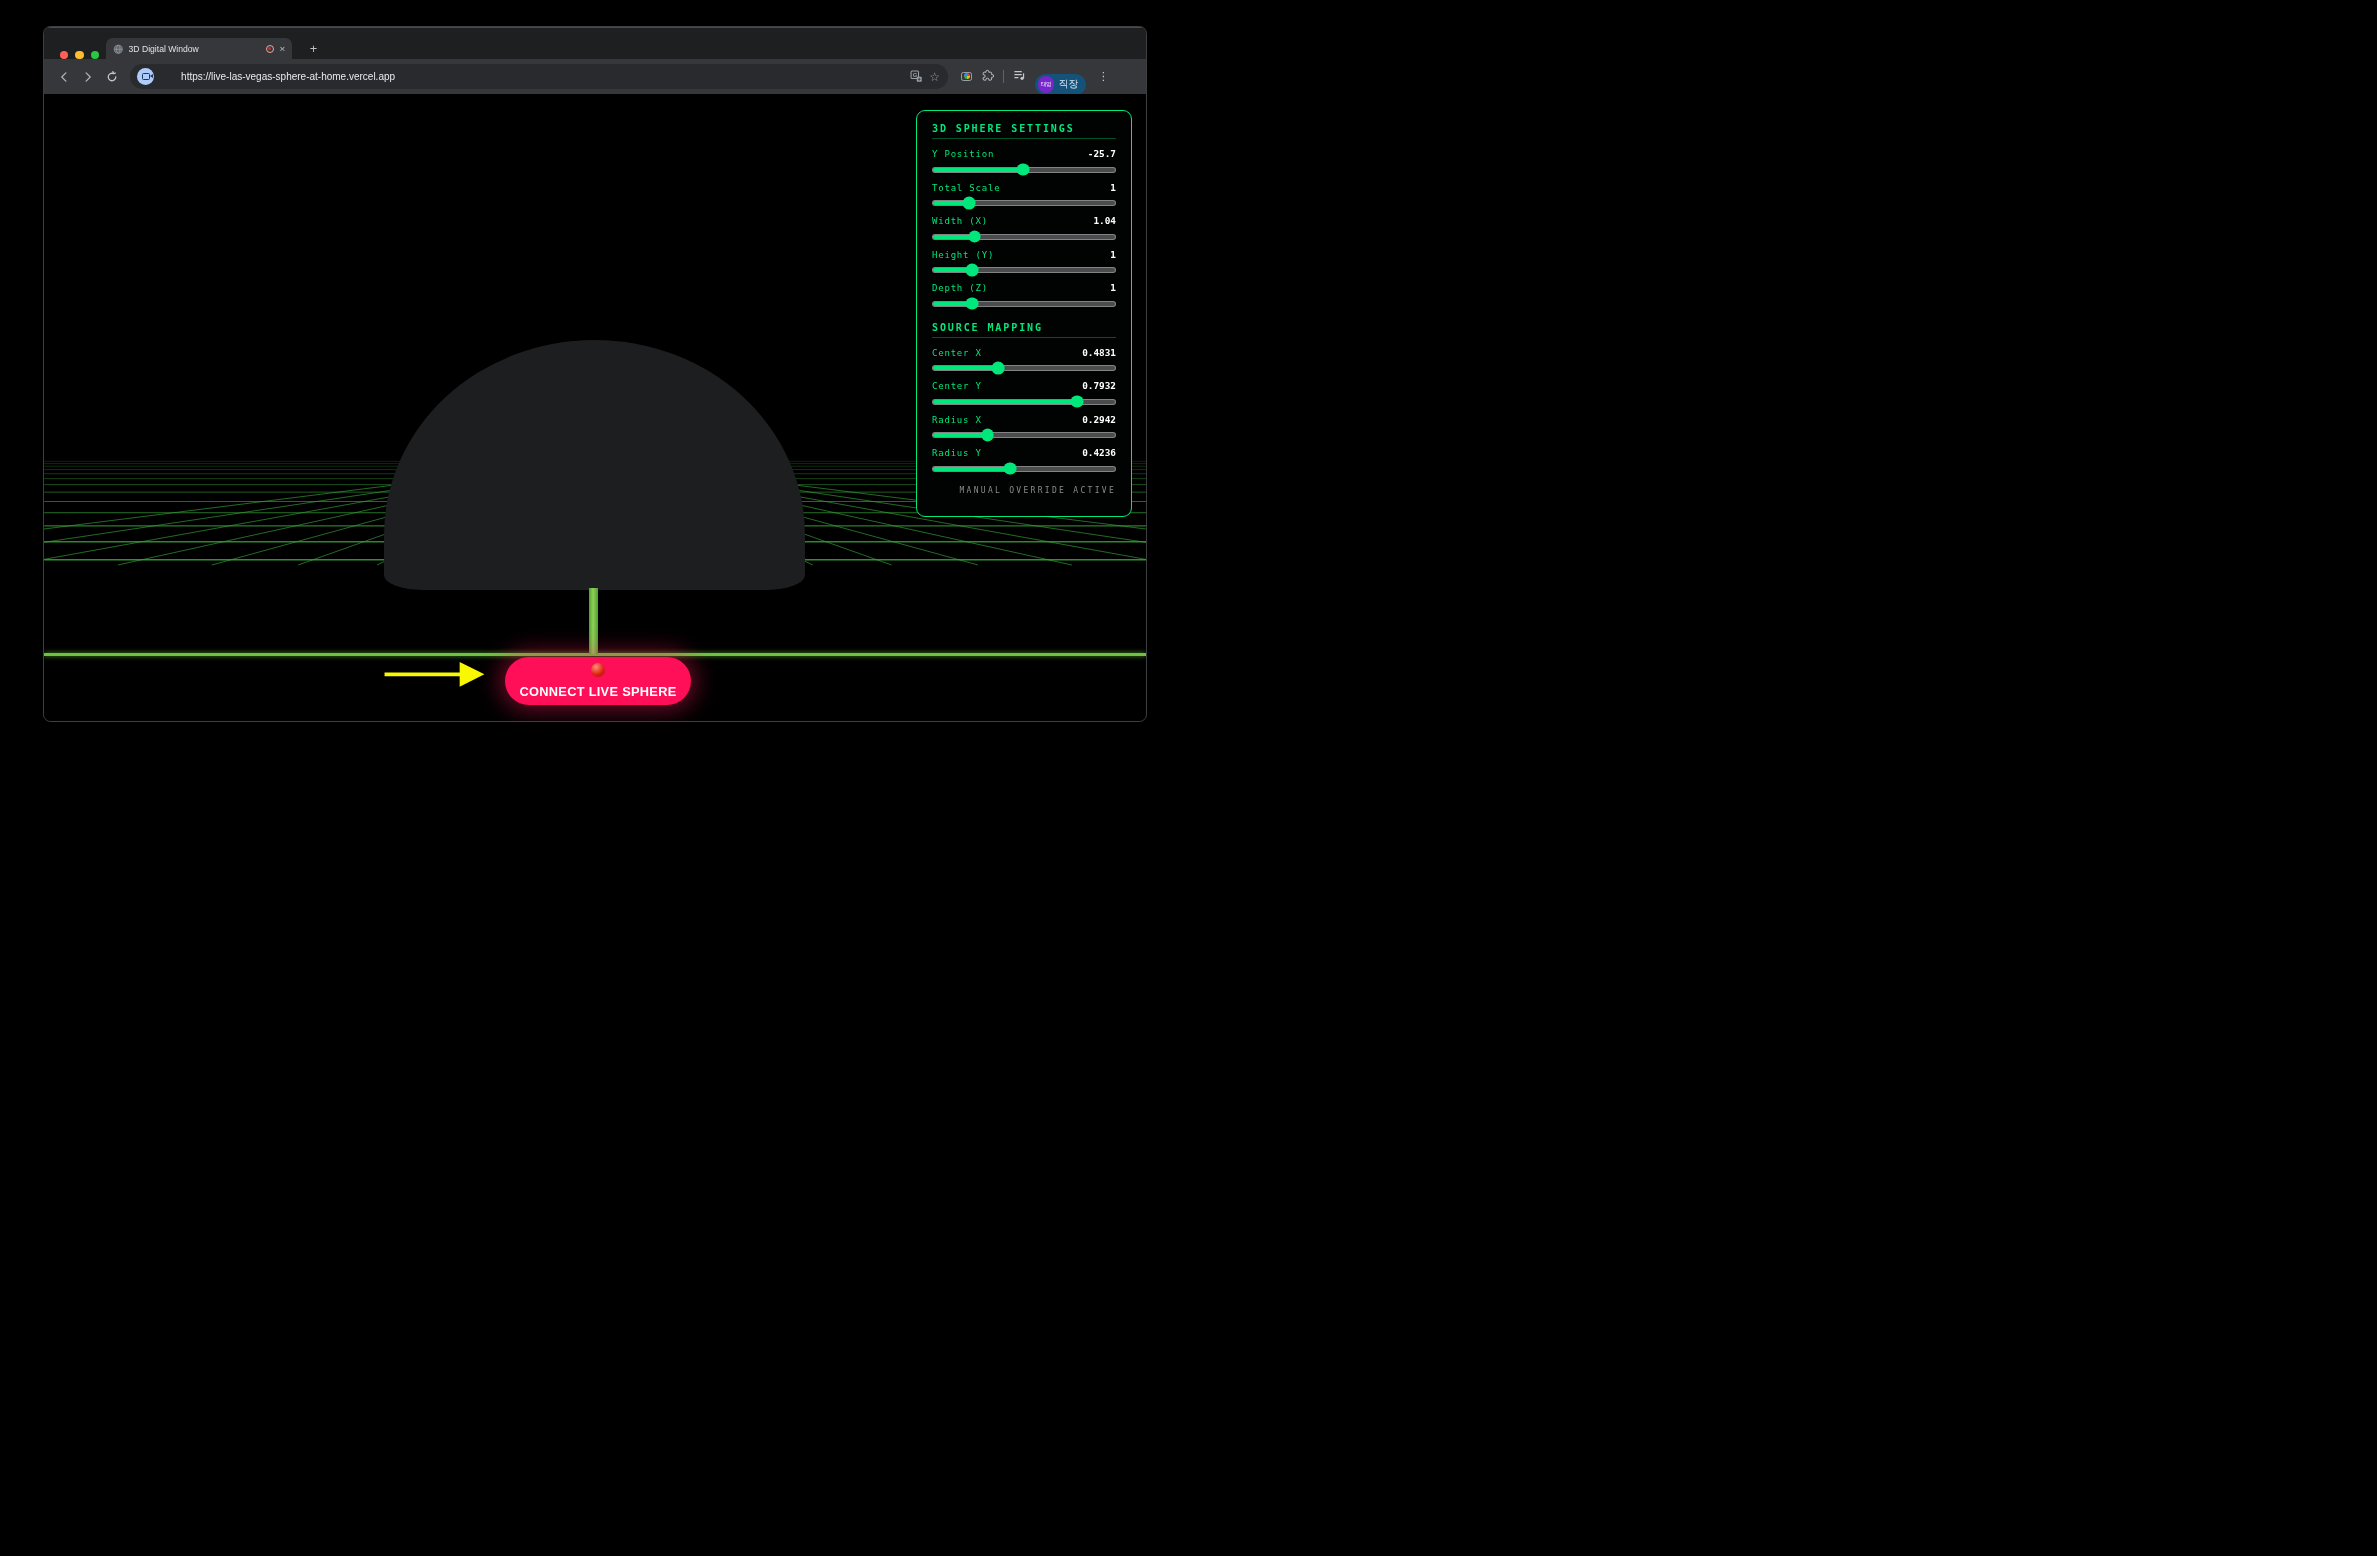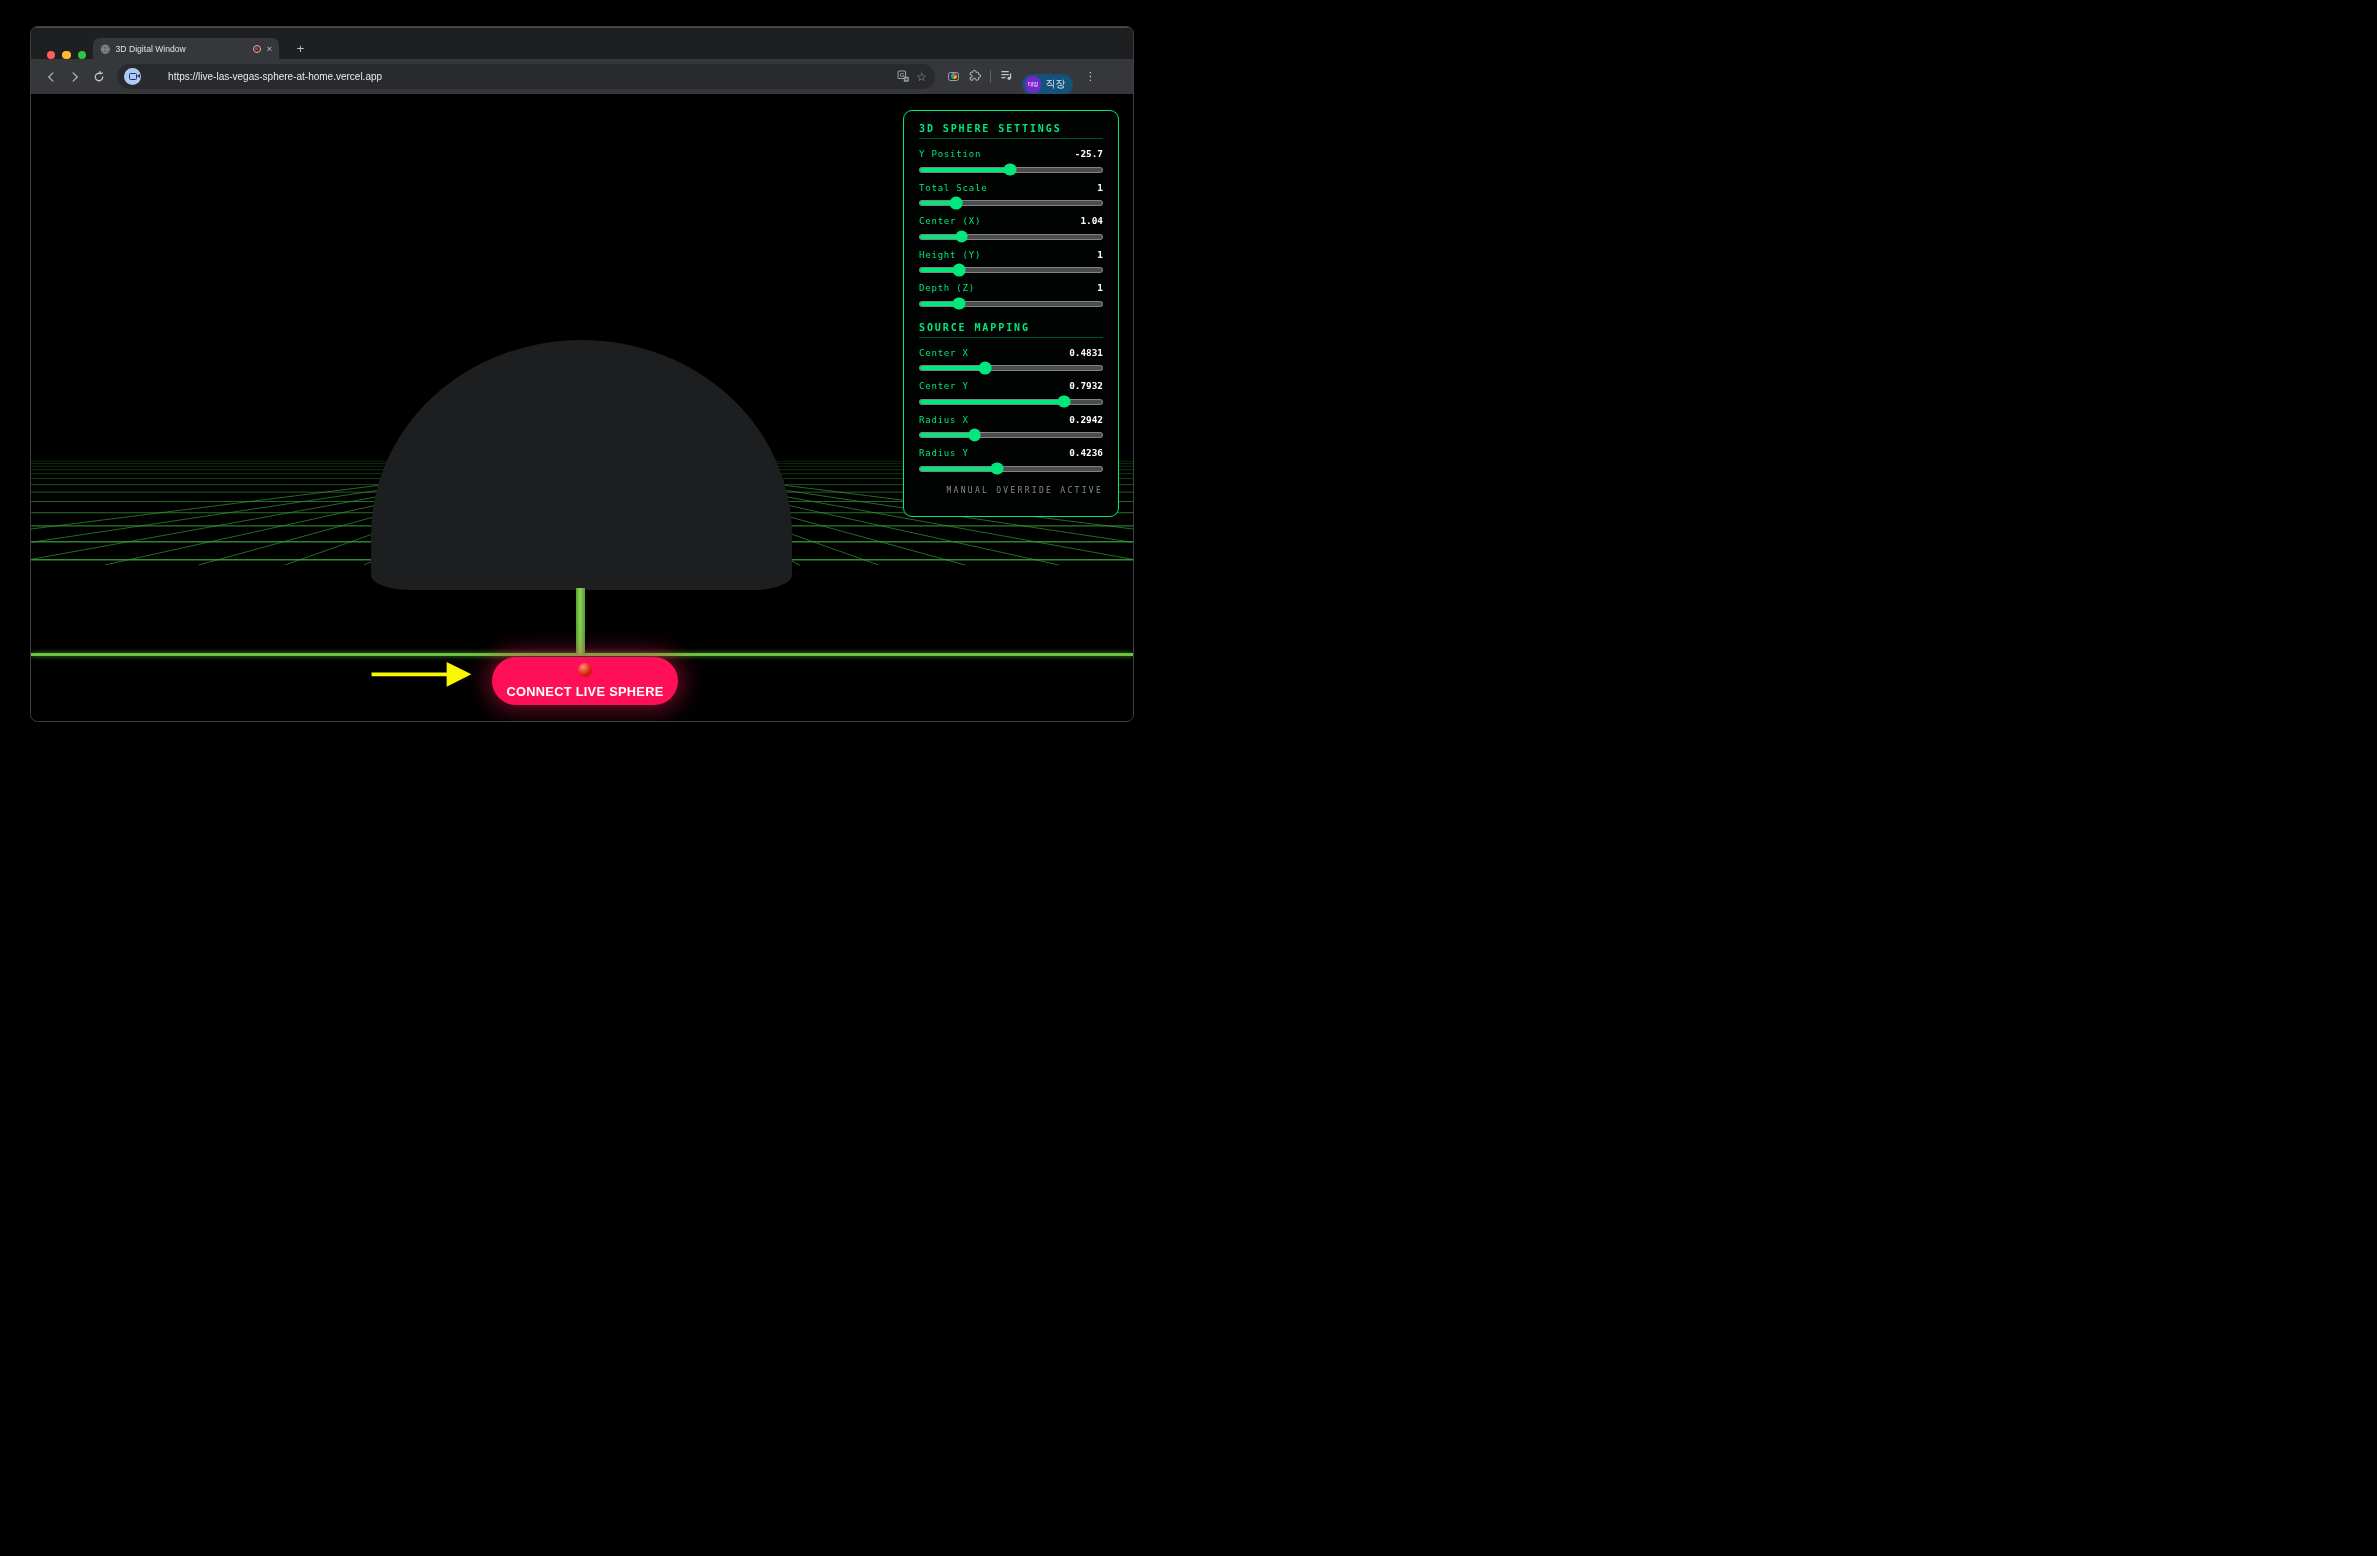--- a/index.html
+++ b/index.html
@@ -4,21 +4,21 @@
 <style>
   :root{
     --accent:#00e87b; --grid:#38a93a; --grid-front:#6dc23f;
     --button:#ff0f57; --arrow:#f8f800; --stalk:#6fbf3f;
   }
   *{margin:0;padding:0;box-sizing:border-box;}
   body{background:#000;font-family:"Liberation Sans",sans-serif;}
   .stage{position:relative;width:1189px;height:778px;background:#000;overflow:hidden;}
 
   
-  .window{position:absolute;left:30px;top:26px;width:1104px;height:696px;
+  .window{position:absolute;left:43px;top:26px;width:1104px;height:696px;
     border:0.8px solid #3e3f42;border-radius:7.5px;background:#1e1f21;overflow:hidden;}
   .tabstrip{position:relative;height:32px;background:#1e1f21;border-top:0.8px solid #4a4b4e;}
   .traffic{position:absolute;left:16px;top:22.5px;display:flex;gap:7.1px;}
   .tl{width:8.3px;height:8.3px;border-radius:50%;}
   .tab{position:absolute;left:62px;top:9.8px;width:186px;height:22.5px;background:#36373a;
     border-radius:6.8px 6.8px 0 0;display:flex;align-items:center;padding:0 6.8px;gap:5.3px;}
   .tab-title{color:#dfe1e5;font-size:8.6px;flex:1;white-space:nowrap;overflow:hidden;}
   .rec{width:8.3px;height:8.3px;border:1.5px solid #eda6a1;border-radius:50%;position:relative;flex:none;}
   .rec::after{content:"";position:absolute;left:1.1px;top:1.1px;width:3px;height:3px;border-radius:50%;background:#b23a31;}
   .tab-close{color:#bdc1c6;font-size:9.8px;line-height:1;cursor:default;flex:none;}
@@ -235,21 +235,21 @@
       <span class="s-value">1</span>
     </div>
     <div class="track">
       <span class="fill" style="width: 19.8%;"></span>
       <span class="thumb" style="left: 19.8%;"></span>
     </div>
   </div>
 
   <div class="srow">
     <div class="srow-head">
-      <span class="s-label">Center (X)</span>
+      <span class="s-label">Width (X)</span>
       <span class="s-value">1.04</span>
     </div>
     <div class="track">
       <span class="fill" style="width: 22.9%;"></span>
       <span class="thumb" style="left: 22.9%;"></span>
     </div>
   </div>
 
   <div class="srow">
     <div class="srow-head">

